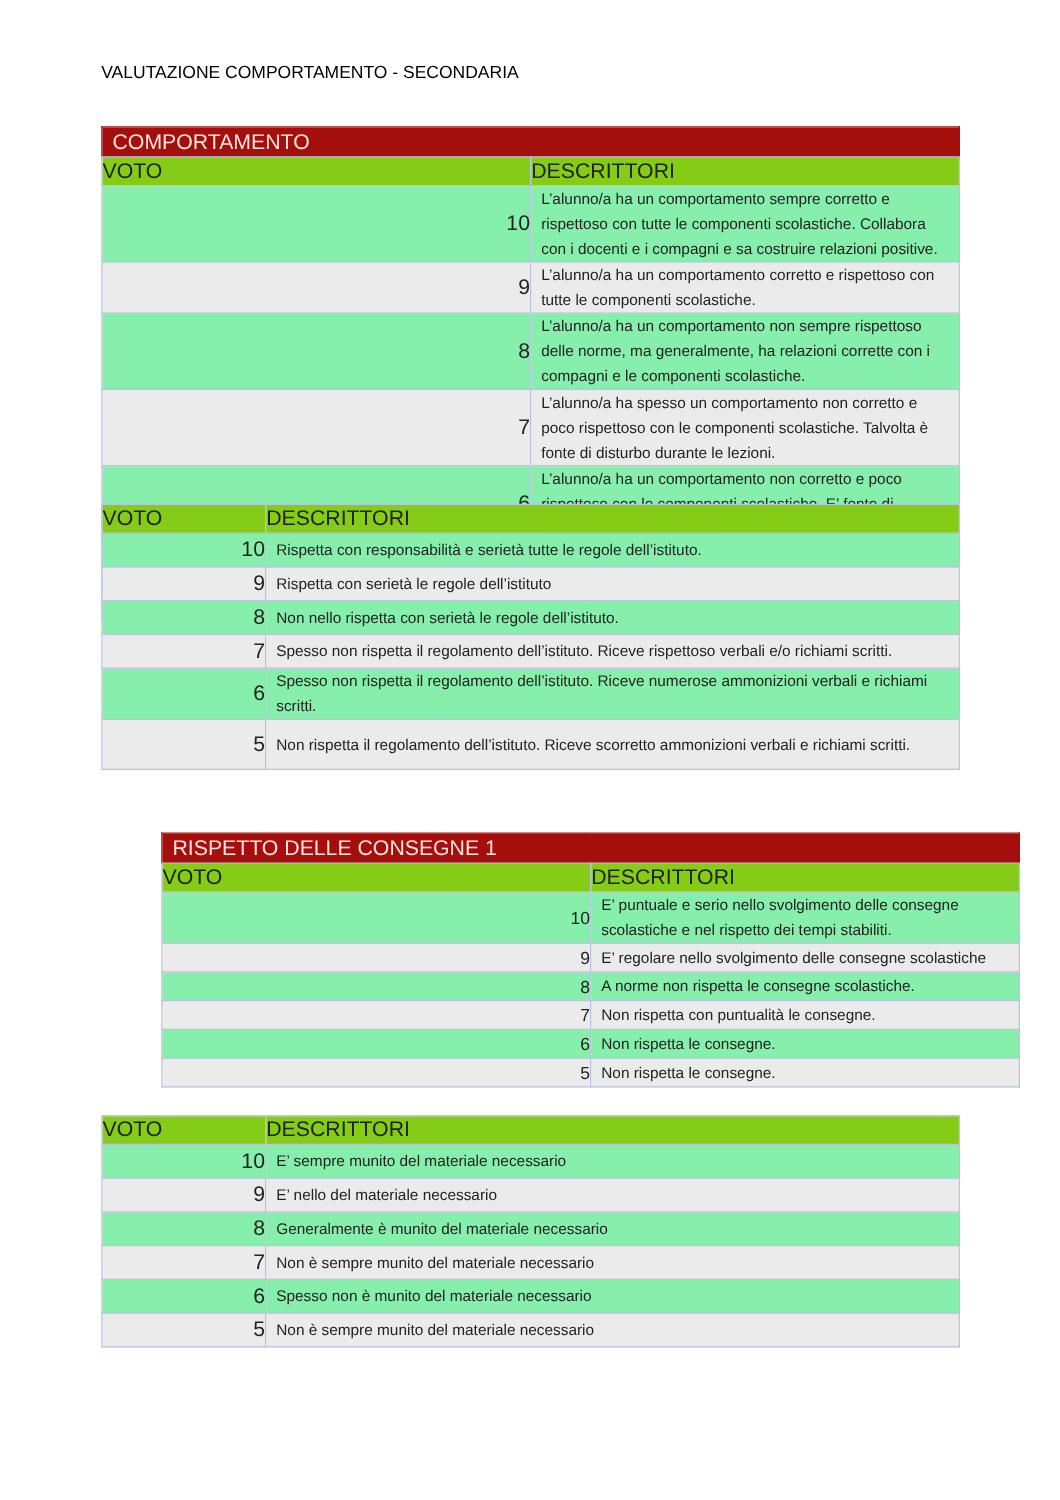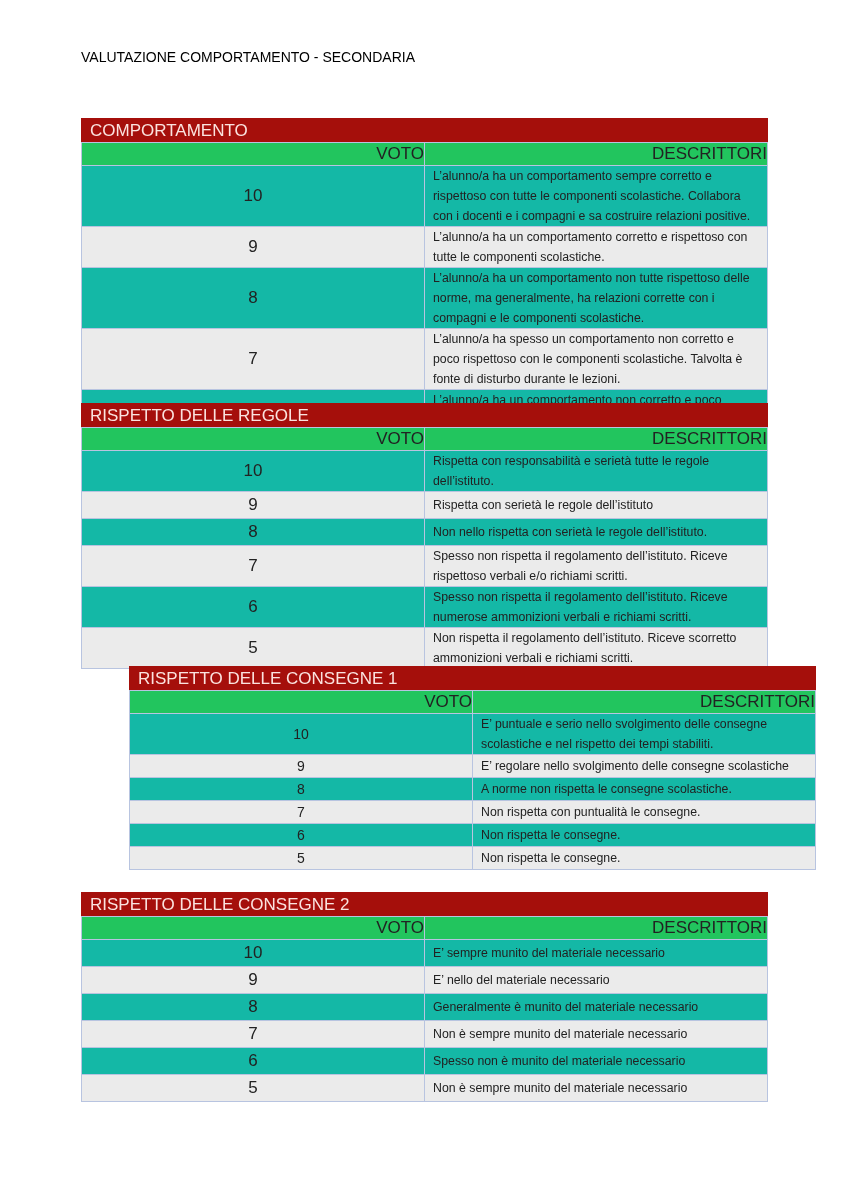--- a/index.html
+++ b/index.html
@@ -2,83 +2,80 @@
 <html><head>
   <meta charset="utf-8">
   <style>
     html, body { margin: 0; padding: 0; background: #ffffff; }
     body { width: 848px; height: 1200px; position: relative; font-family: "Liberation Sans", sans-serif; color: #111; }
     .doc-title { position: absolute; left: 81px; top: 49px; font-size: 14px; color: #000; letter-spacing: 0; }
     .sec { position: absolute; left: 81px; width: 687px; }
     table { border-collapse: collapse; width: 687px; table-layout: fixed; }
     td, th { border: 1px solid #b8c4e0; padding: 0; }
     .hdr td { background: #a50f0b; color: #fbe3df; font-size: 17px; text-align: left; padding-left: 8px; height: 23px; border-color: #a50f0b; border-bottom-color: #b8c4e0; font-weight: normal; }
-    .colhdr td { background: #22c55e; font-size: 17px; text-align: right; height: 22px; color: #222; }
-    .voto { width: 130px; text-align: center; font-size: 17px; color: #222; }
+    .colhdr td { background: #84cc16; font-size: 17px; text-align: left; height: 22px; color: #222; }
+    .voto { width: 130px; text-align: right; font-size: 17px; color: #222; }
     .desc { font-size: 12.3px; line-height: 20px; padding: 0 6px 0 8px; color: #222; }
-    tr.row.odd td { background: #14b8a6; }
+    tr.row.odd td { background: #86efac; }
     tr.row.even td { background: #ebebeb; }
     .s1 tr.row td { height: 39px; }
     .s1 tr.row.single td { height: 27px; }
     .s2 tr.row td { height: 26px; }
     .s2 tr.row.double td { height: 39px; }
     .s3 tr.row td { height: 22px; }
     .s3 tr.row.double td { height: 39px; }
     .s3 .voto { font-size: 14px; }
     .s4 tr.row td { height: 26px; }
   </style>
 </head>
 <body>
 
 <div class="doc-title">VALUTAZIONE COMPORTAMENTO - SECONDARIA</div>
 
-<div class="sec s1" style="top:118px;">
+<div class="sec s1" style="top:101px;">
   <table>
     <tbody>
         <tr class="hdr">
           <td colspan="2">COMPORTAMENTO</td>
         </tr>
     <tr class="colhdr">
       <td class="voto">VOTO</td>
       <td>DESCRITTORI</td>
     </tr>
     <tr class="row odd">
       <td class="voto">10</td>
       <td class="desc">L’alunno/a ha un comportamento sempre corretto e rispettoso con tutte le componenti scolastiche. Collabora con i docenti e i compagni e sa costruire relazioni positive.</td>
     </tr>
     <tr class="row even single">
       <td class="voto">9</td>
       <td class="desc">L’alunno/a ha un comportamento corretto e rispettoso con tutte le componenti scolastiche.</td>
     </tr>
     <tr class="row odd">
       <td class="voto">8</td>
-      <td class="desc">L’alunno/a ha un comportamento non tutte rispettoso delle norme, ma generalmente, ha relazioni corrette con i compagni e le componenti scolastiche.</td>
+      <td class="desc">L’alunno/a ha un comportamento non sempre rispettoso delle norme, ma generalmente, ha relazioni corrette con i compagni e le componenti scolastiche.</td>
     </tr>
     <tr class="row even">
       <td class="voto">7</td>
       <td class="desc">L’alunno/a ha spesso un comportamento non corretto e poco rispettoso con le componenti scolastiche. Talvolta è fonte di disturbo durante le lezioni.</td>
     </tr>
     <tr class="row odd">
       <td class="voto">6</td>
       <td class="desc">L’alunno/a ha un comportamento non corretto e poco rispettoso con le componenti scolastiche. E’ fonte di disturbo durante le lezioni.</td>
     </tr>
     <tr class="row even">
       <td class="voto">5</td>
       <td class="desc">L’alunno/a ha un comportamento scorretto e non rispettoso delle componenti scolastiche. Ostacola il regolare svolgimento delle lezioni.</td>
     </tr>
   </tbody>
     </table>
 </div>
 
 <div class="sec s2" style="top:403px;">
   <table>
     <tbody>
-        <tr class="hdr">
-          <td colspan="2">RISPETTO DELLE REGOLE</td>
-        </tr>
     <tr class="colhdr">
       <td class="voto">VOTO</td>
       <td>DESCRITTORI</td>
     </tr>
     <tr class="row odd">
       <td class="voto">10</td>
       <td class="desc">Rispetta con responsabilità e serietà tutte le regole dell’istituto.</td>
     </tr>
     <tr class="row even">
       <td class="voto">9</td>
@@ -138,23 +135,20 @@
       <td class="voto">5</td>
       <td class="desc">Non rispetta le consegne.</td>
     </tr>
   </tbody>
     </table>
 </div>
 
 <div class="sec s4" style="top:892px;">
   <table>
     <tbody>
-        <tr class="hdr">
-          <td colspan="2">RISPETTO DELLE CONSEGNE 2</td>
-        </tr>
     <tr class="colhdr">
       <td class="voto">VOTO</td>
       <td>DESCRITTORI</td>
     </tr>
     <tr class="row odd">
       <td class="voto">10</td>
       <td class="desc">E’ sempre munito del materiale necessario</td>
     </tr>
     <tr class="row even">
       <td class="voto">9</td>

